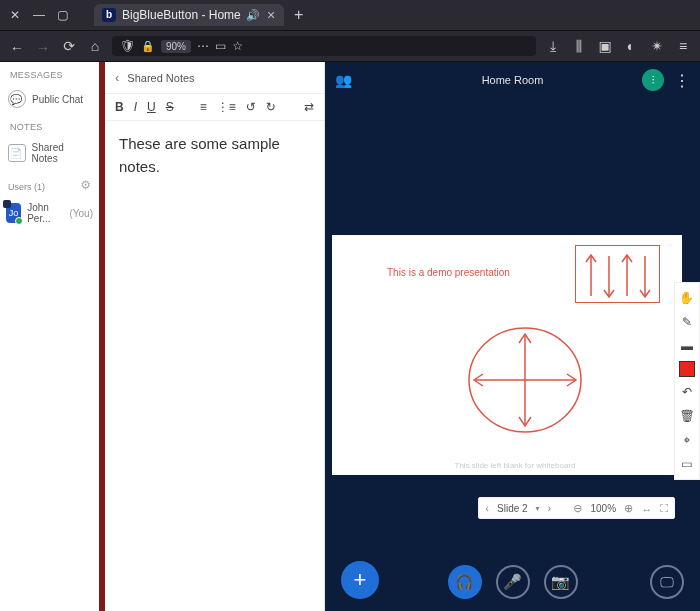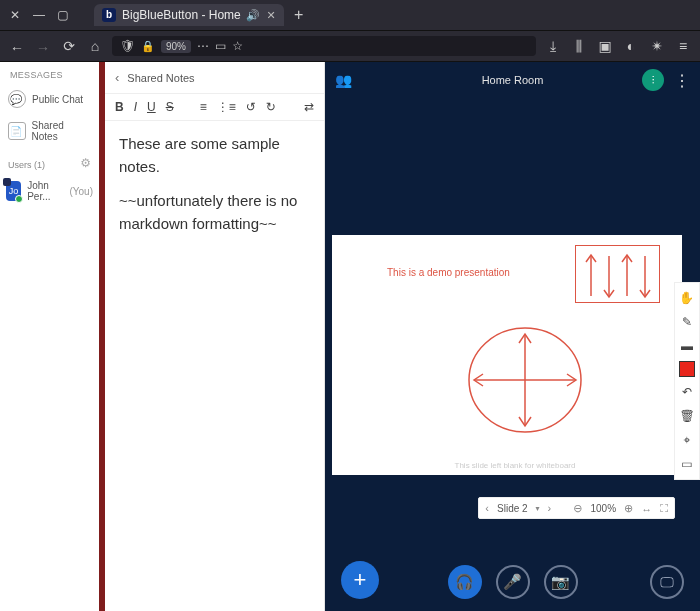--- a/index.html
+++ b/index.html
@@ -108,20 +108,21 @@
 </div>
 
 <div class="app">
 
   <div class="leftcol">
     <div class="sect">Messages</div>
     <div class="lrow">
       <span class="ic">💬</span>
       <span>Public Chat</span>
     </div>
+    <div class="sect">Notes</div>
     <div class="lrow act">
       <span class="ic sq">📄</span>
       <span>Shared Notes</span>
     </div>
     <div class="usersHdr">
       <span>Users (1)</span>
       <span class="gear">⚙</span>
     </div>
     <div class="userchip">
       <div class="avatar">
@@ -147,21 +148,20 @@
       <span class="sep"></span>
       <span>≡</span>
       <span>⋮≡</span>
       <span>↺</span>
       <span>↻</span>
       <span style="flex:1"></span>
       <span>⇄</span>
     </div>
     <div class="notes">
       <p>These are some sample notes.</p>
-      <p>~~unfortunately there is no markdown formatting~~</p>
     </div>
   </div>
 
   <div class="right">
     <div class="rhead">
       <div class="rl">
         <span style="font-size:14px">👥</span>
       </div>
       <div class="rtitleWrap"><span>Home Room</span></div>
       <div class="rr">

